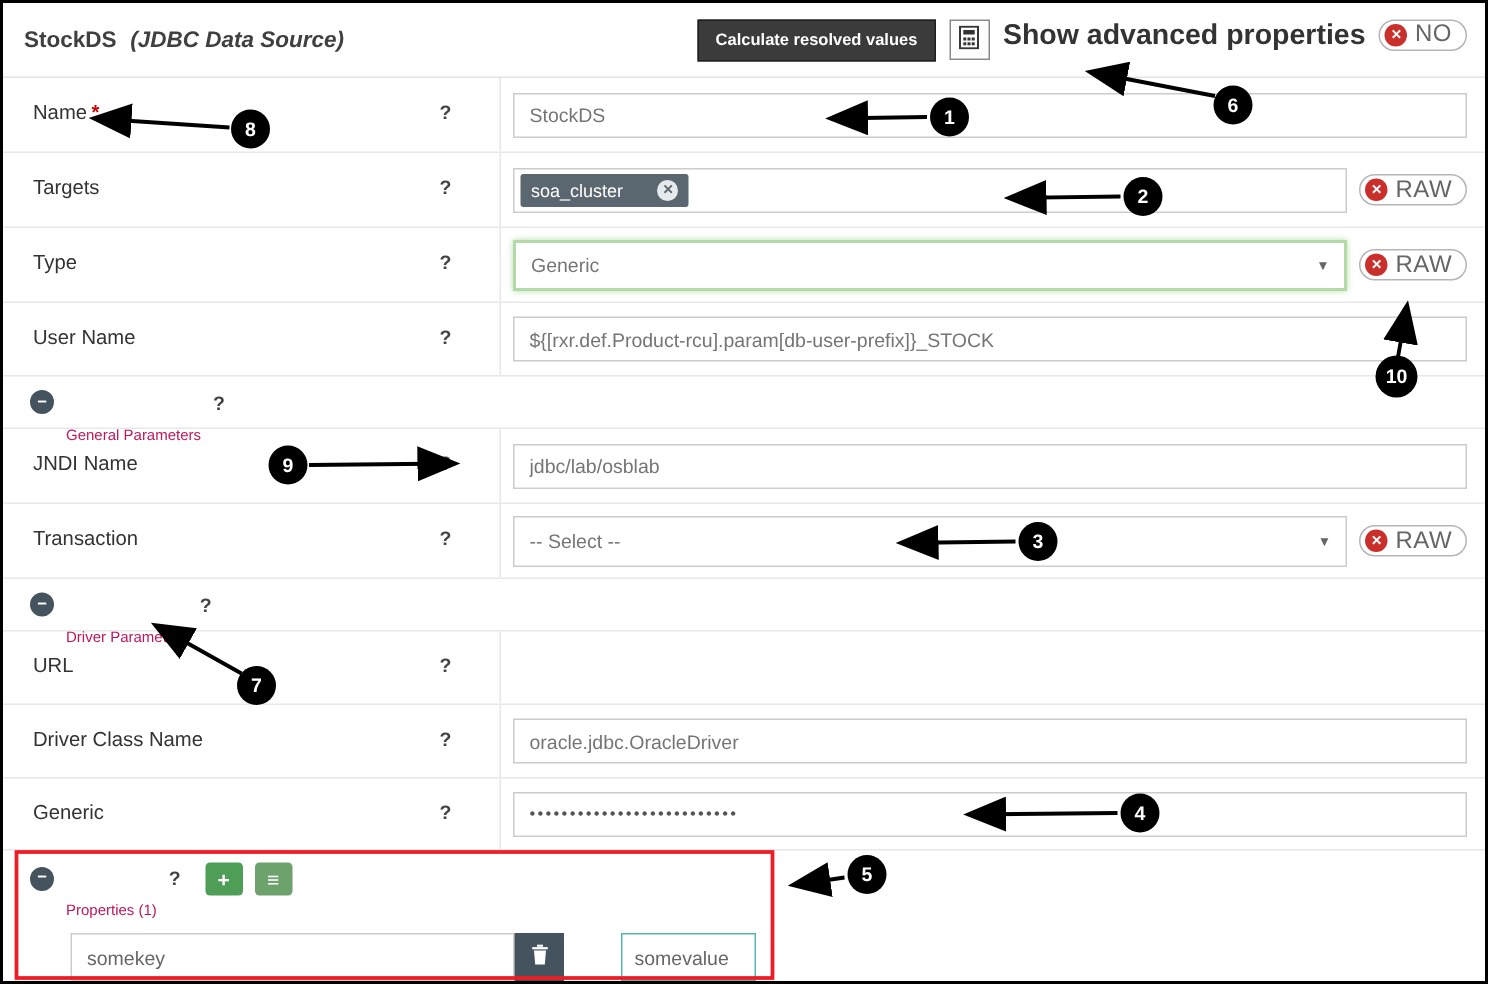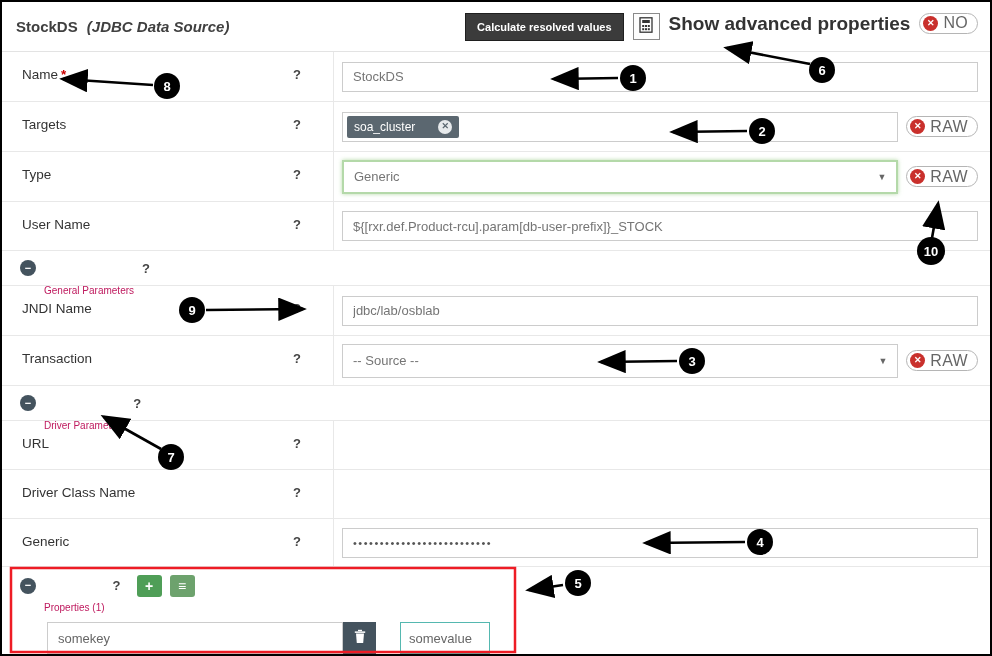--- a/index.html
+++ b/index.html
@@ -106,21 +106,21 @@
   .prop-row { display: flex; align-items: flex-end; padding-left: 45px; height: 50px; }
   .key-input {
     width: 296px; height: 32px; border: 1px solid #ccc; padding: 0 10px;
     font-size: 13px; color: #666; font-family: inherit;
   }
   .trash-btn {
     width: 33px; height: 32px; background: #44535e; border: none;
     display: flex; align-items: center; justify-content: center; cursor: pointer;
   }
   .value-input {
-    width: 90px; height: 32px; border: 1px solid #55b8b0; margin-left: 24px;
+    width: 90px; height: 32px; border: 1px solid #55b8b0; margin-left: 38px;
     padding: 4px 8px; font-size: 13px; color: #666; font-family: inherit;
   }
   
   .overlay {
     position: absolute; left: 0; top: 0; width: 992px; height: 656px;
     pointer-events: none; z-index: 10;
   }
   .badge-text { fill: #fff; font-weight: bold; font-size: 13px; font-family: "Liberation Sans", sans-serif; }
 </style>
 </head>
@@ -227,21 +227,21 @@
   </div>
 </div>
 
 <div class="row">
   <div class="label-col">
     <span class="label">Transaction</span>
     <span class="help">?</span>
   </div>
   <div class="field-col">
     <div class="select-box">
-      <span>-- Source --</span>
+      <span>-- Select --</span>
       <span class="caret">▼</span>
     </div>
     <div class="pill">
       <span class="red-x">✕</span>
       <span class="pill-label">RAW</span>
     </div>
   </div>
 </div>
 
 <div class="section-row">
@@ -254,20 +254,23 @@
   <div class="label-col">
     <span class="label">URL</span>
     <span class="help">?</span>
   </div>
 </div>
 
 <div class="row h49">
   <div class="label-col">
     <span class="label">Driver Class Name</span>
     <span class="help">?</span>
+  </div>
+  <div class="field-col">
+    <input class="text-input" value="oracle.jdbc.OracleDriver" style="">
   </div>
 </div>
 
 <div class="row h48">
   <div class="label-col">
     <span class="label">Generic</span>
     <span class="help">?</span>
   </div>
   <div class="field-col">
     <input class="text-input pwd-input" value="••••••••••••••••••••••••••" style="">

